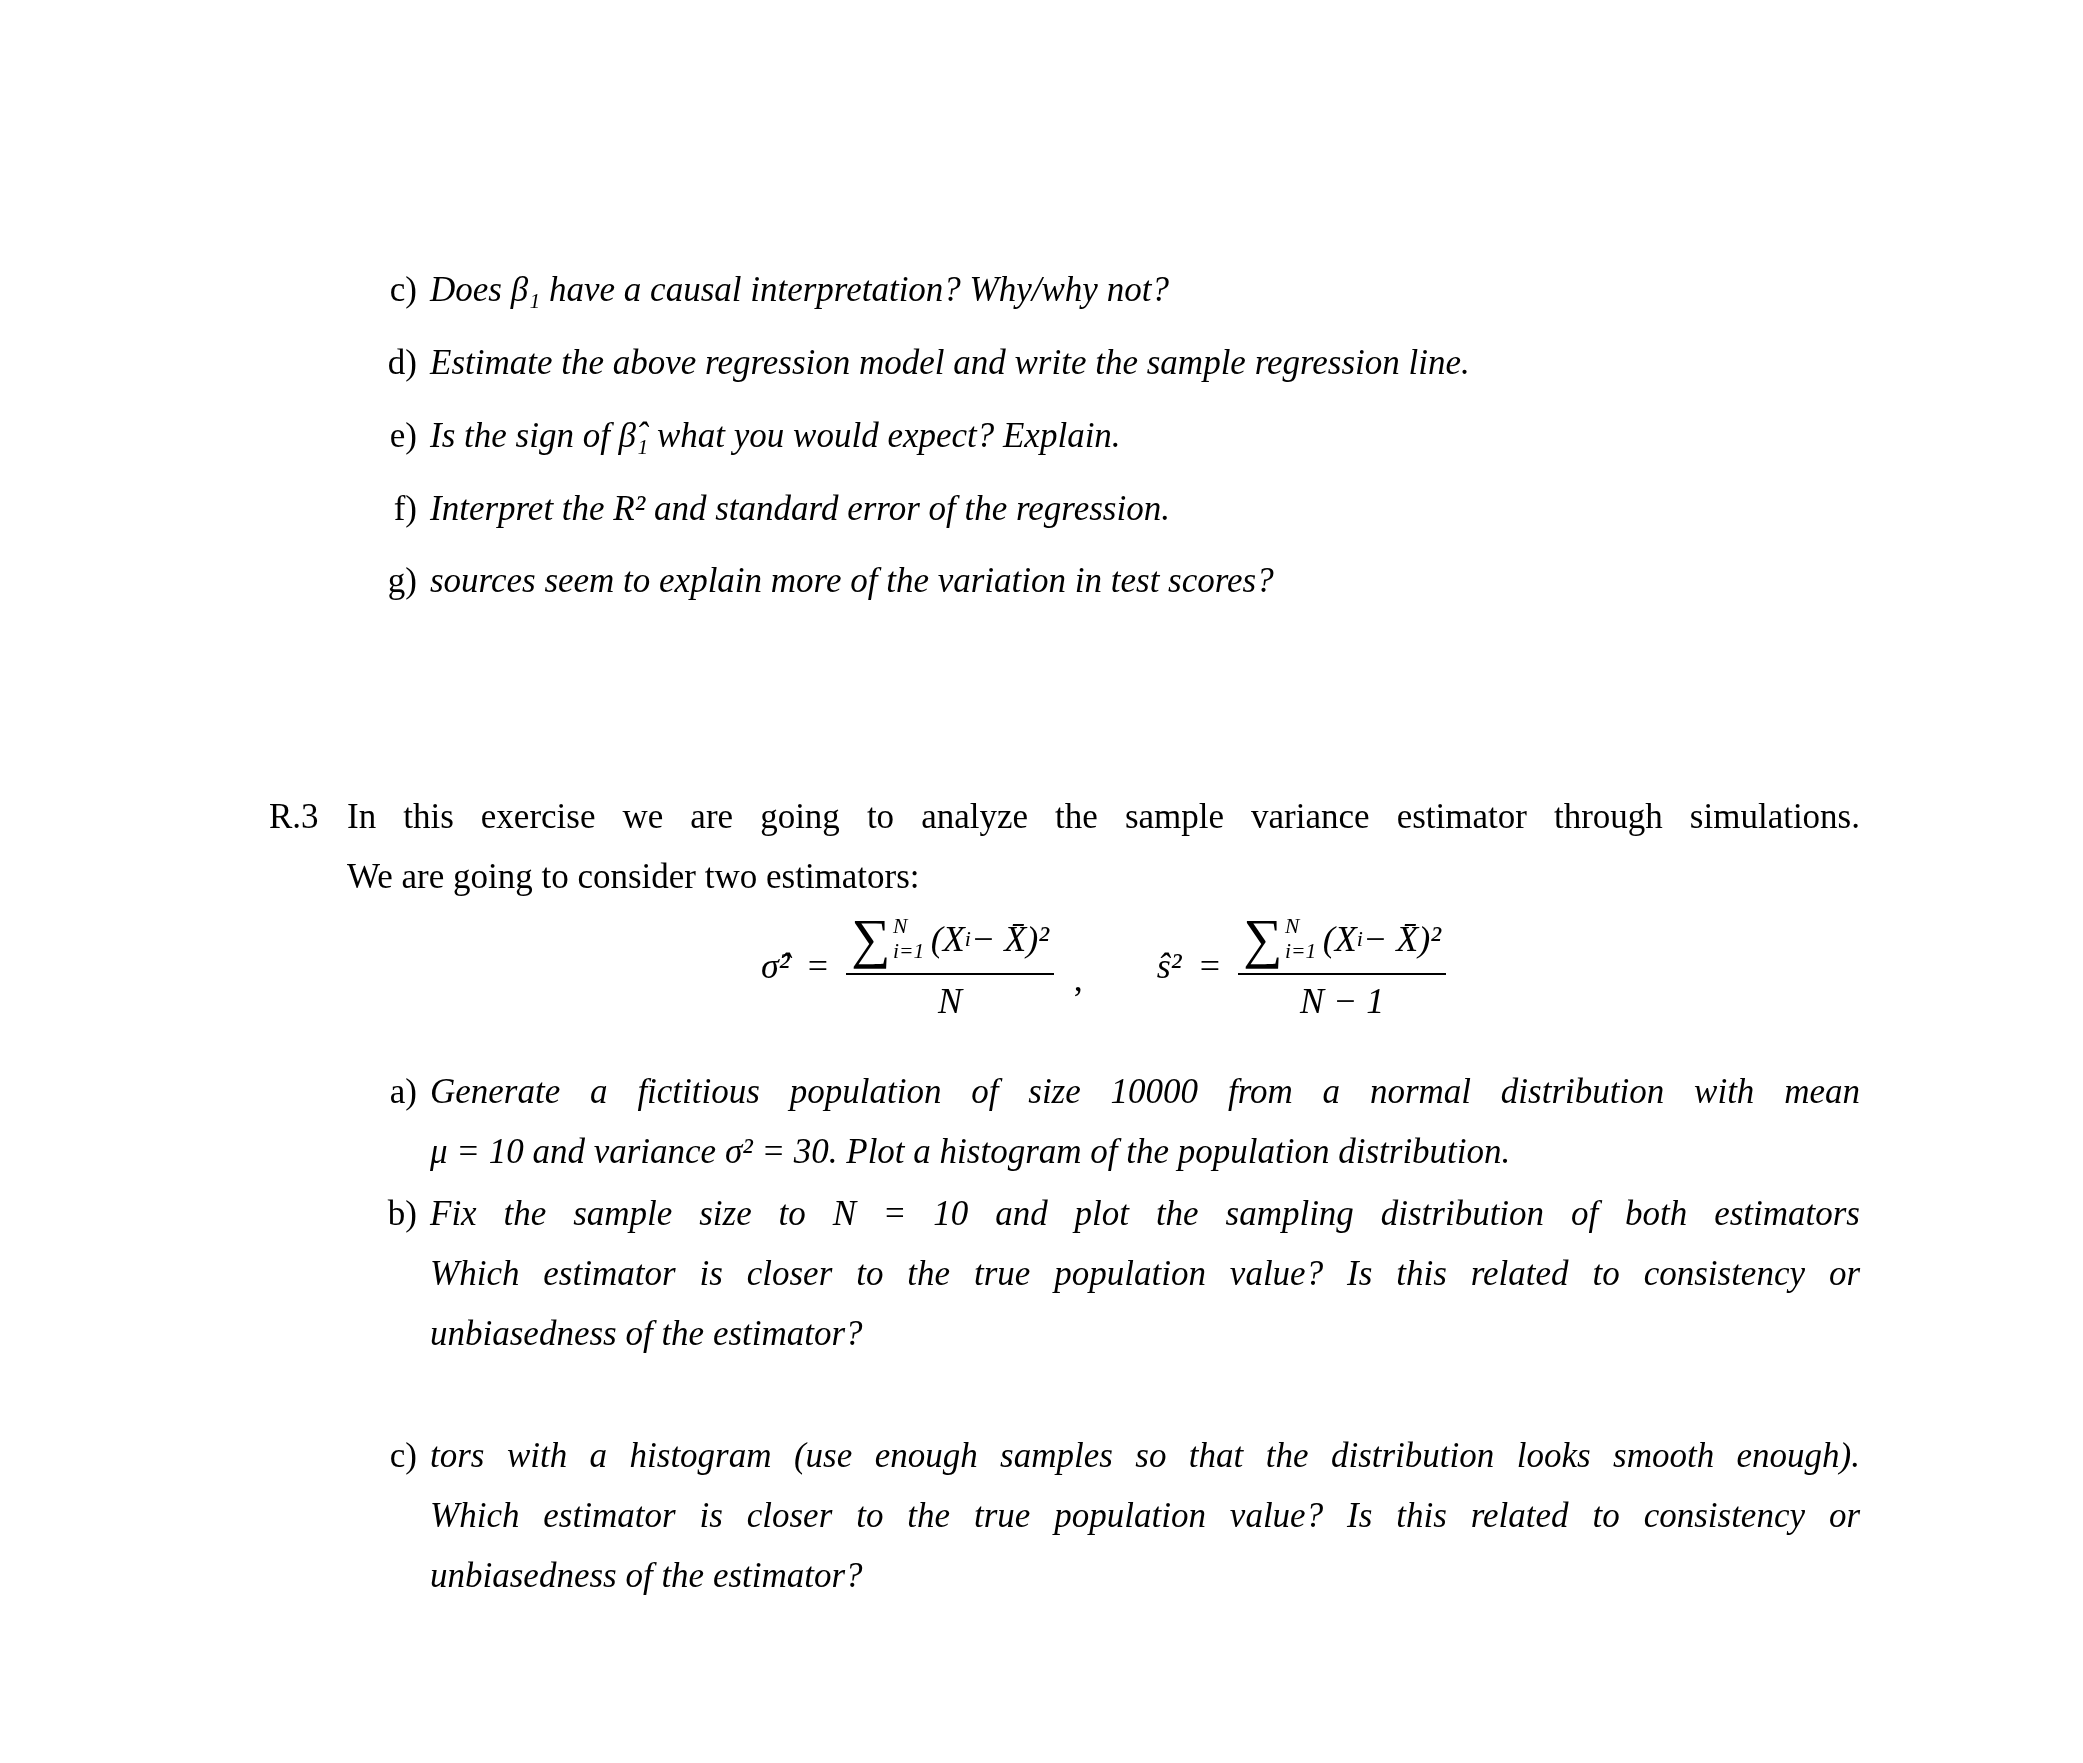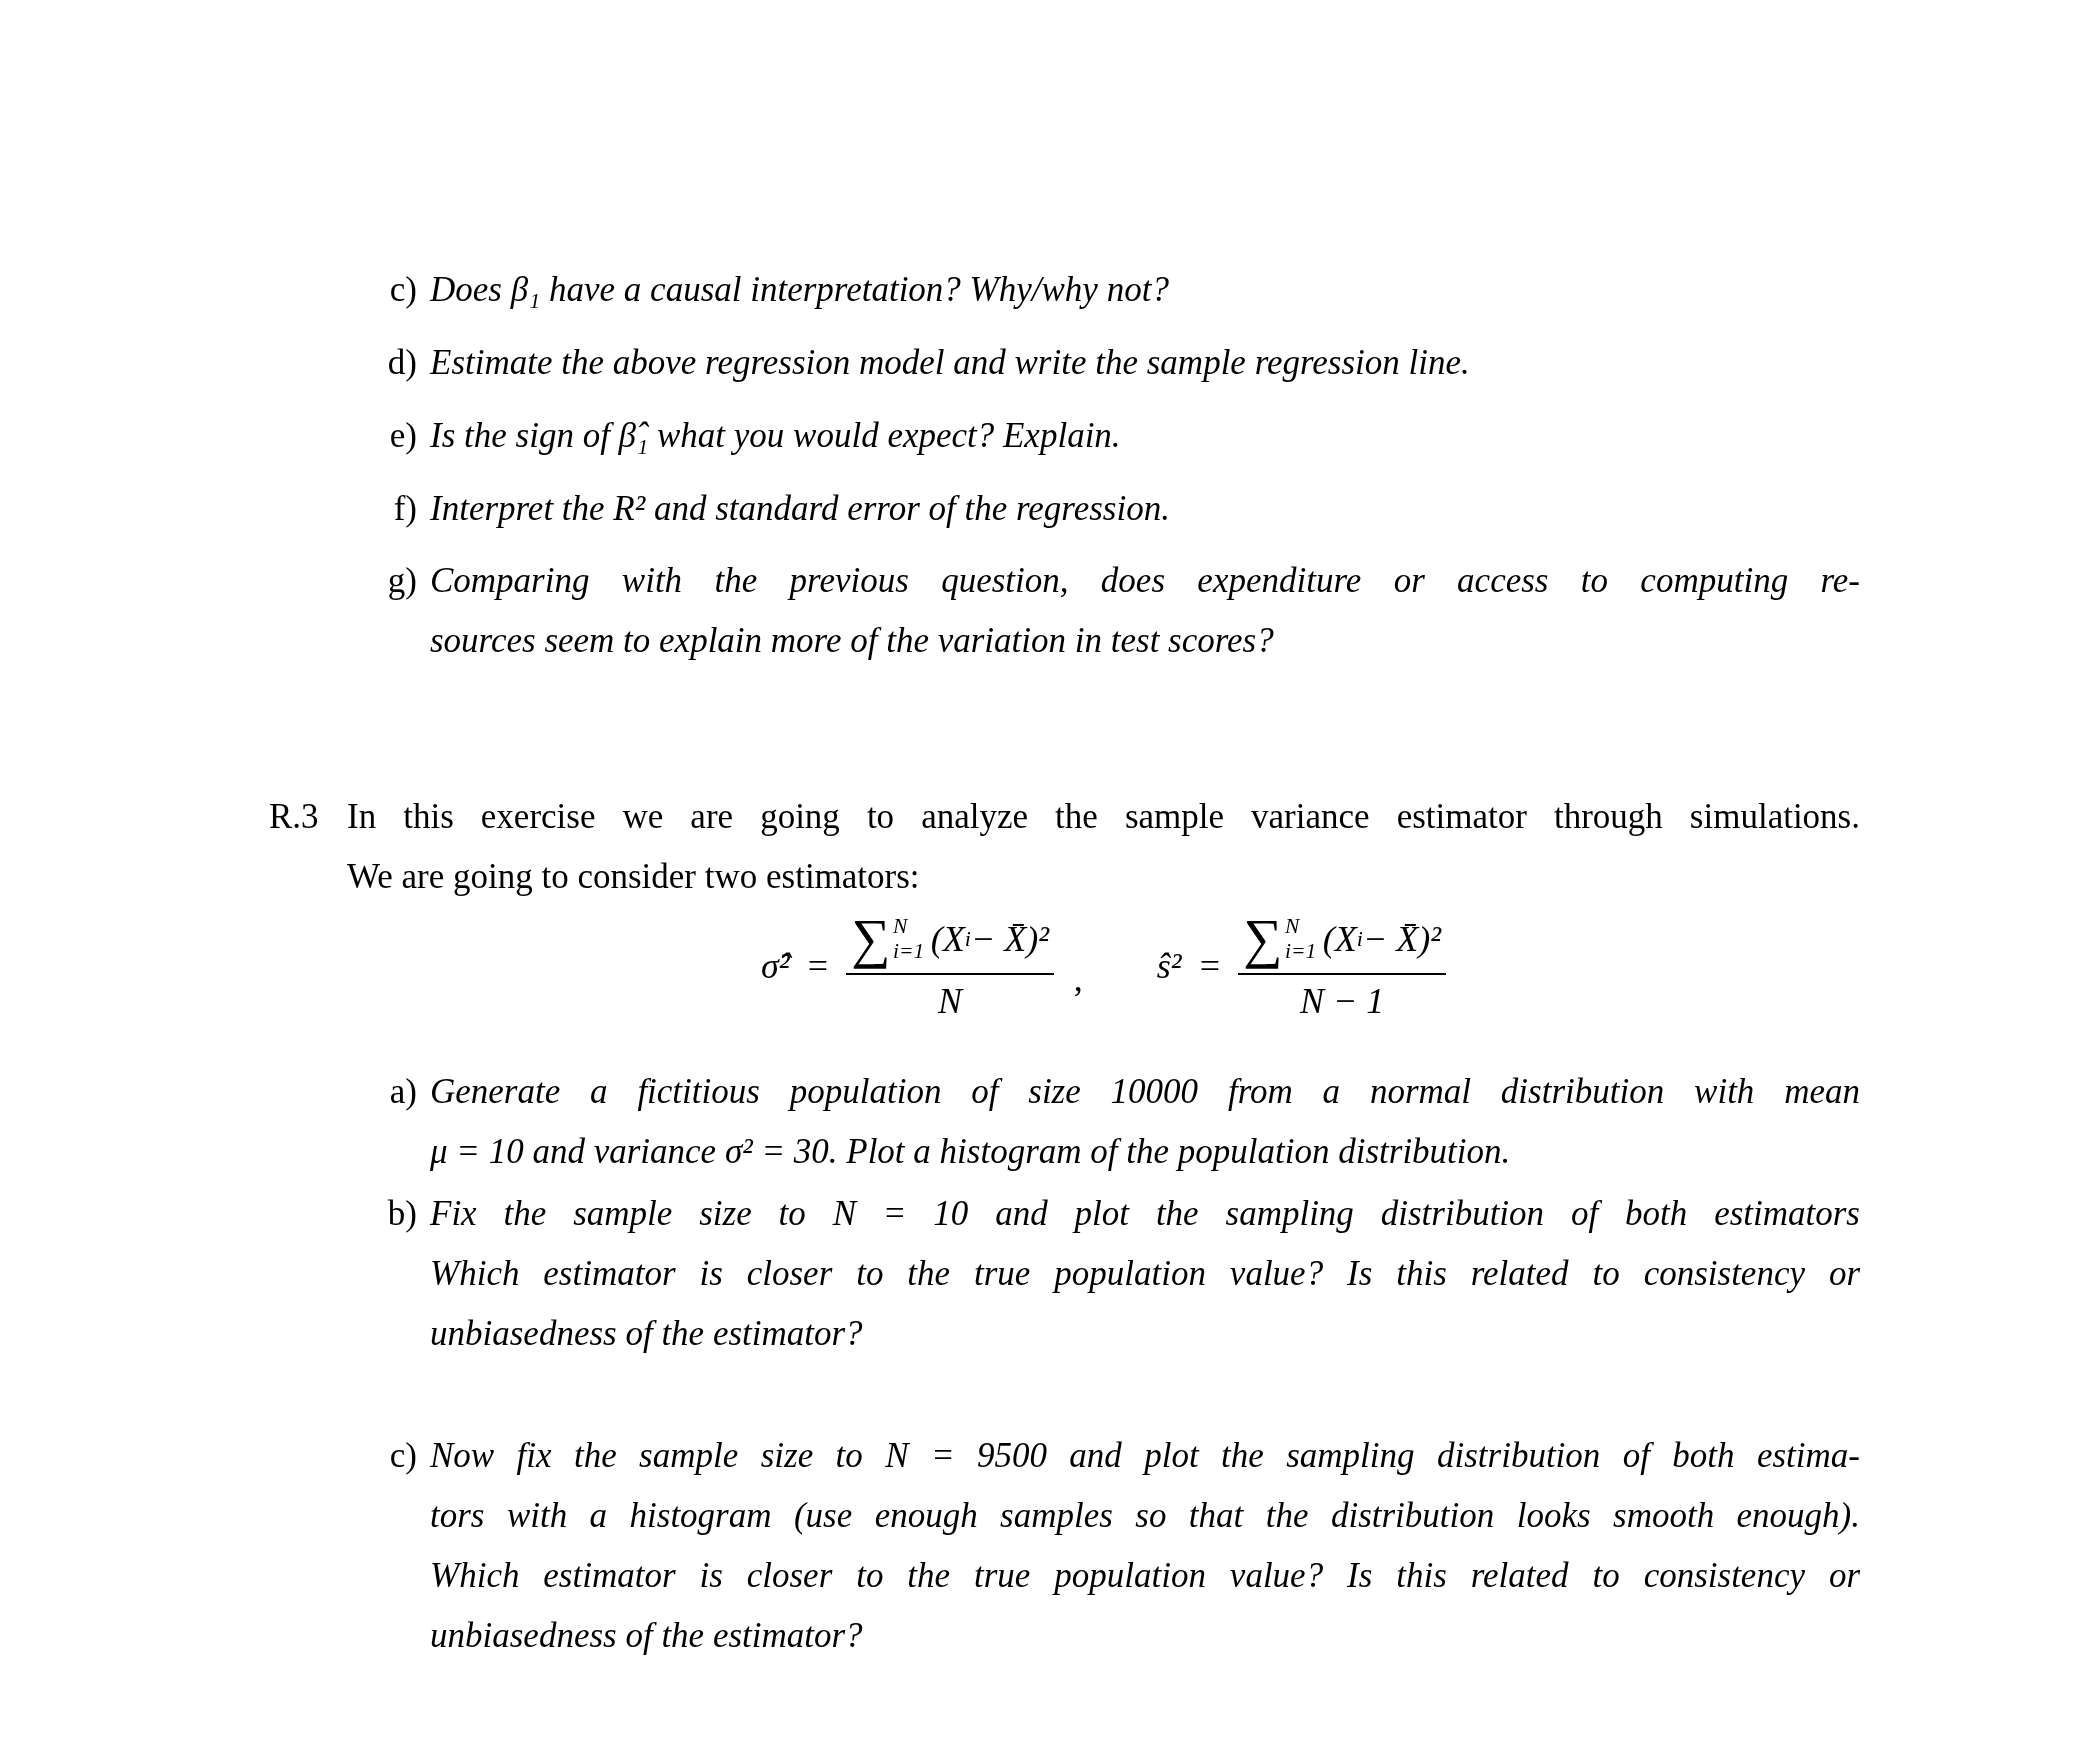--- a/index.html
+++ b/index.html
@@ -142,21 +142,20 @@
   <div class="enum-item" style="top:479px">
     <div class="enum-label">f)</div>
     <div class="enum-body">
       <div class="line">Interpret the R² and standard error of the regression.</div>
     </div>
   </div>
 
   <div class="enum-item" style="top:551px">
     <div class="enum-label">g)</div>
     <div class="enum-body">
-      <div class="line just">Comparing with the previous question, does expenditure or access to computing re-</div>
       <div class="line">sources seem to explain more of the variation in test scores?</div>
     </div>
   </div>
 
   <div class="enum-item" style="top:787px">
     <div class="r3-label">R.3</div>
     <div class="r3-body">
       <div class="line just">In this exercise we are going to analyze the sample variance estimator through simulations.</div>
       <div class="line">We are going to consider two estimators:</div>
     </div>
@@ -213,21 +212,20 @@
     <div class="enum-body">
       <div class="line just">Fix the sample size to N = 10 and plot the sampling distribution of both estimators</div>
       <div class="line just">Which estimator is closer to the true population value? Is this related to consistency or</div>
       <div class="line">unbiasedness of the estimator?</div>
     </div>
   </div>
 
   <div class="enum-item" style="top:1426px">
     <div class="enum-label">c)</div>
     <div class="enum-body">
-      <div class="line just">Now fix the sample size to N = 9500 and plot the sampling distribution of both estima-</div>
       <div class="line just">tors with a histogram (use enough samples so that the distribution looks smooth enough).</div>
       <div class="line just">Which estimator is closer to the true population value? Is this related to consistency or</div>
       <div class="line">unbiasedness of the estimator?</div>
     </div>
   </div>
 
 </div>
 
 
 </body></html>

